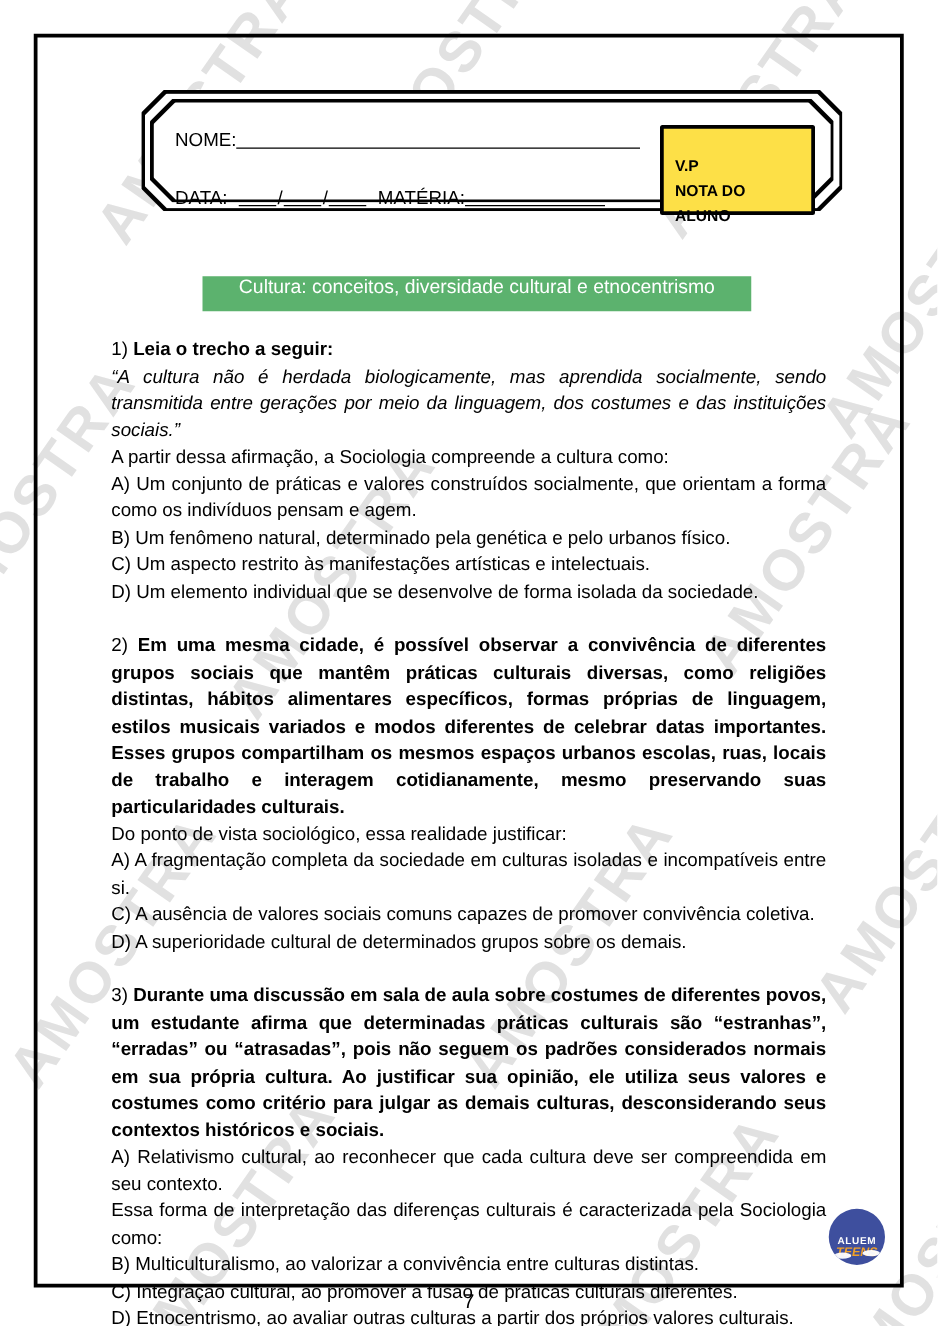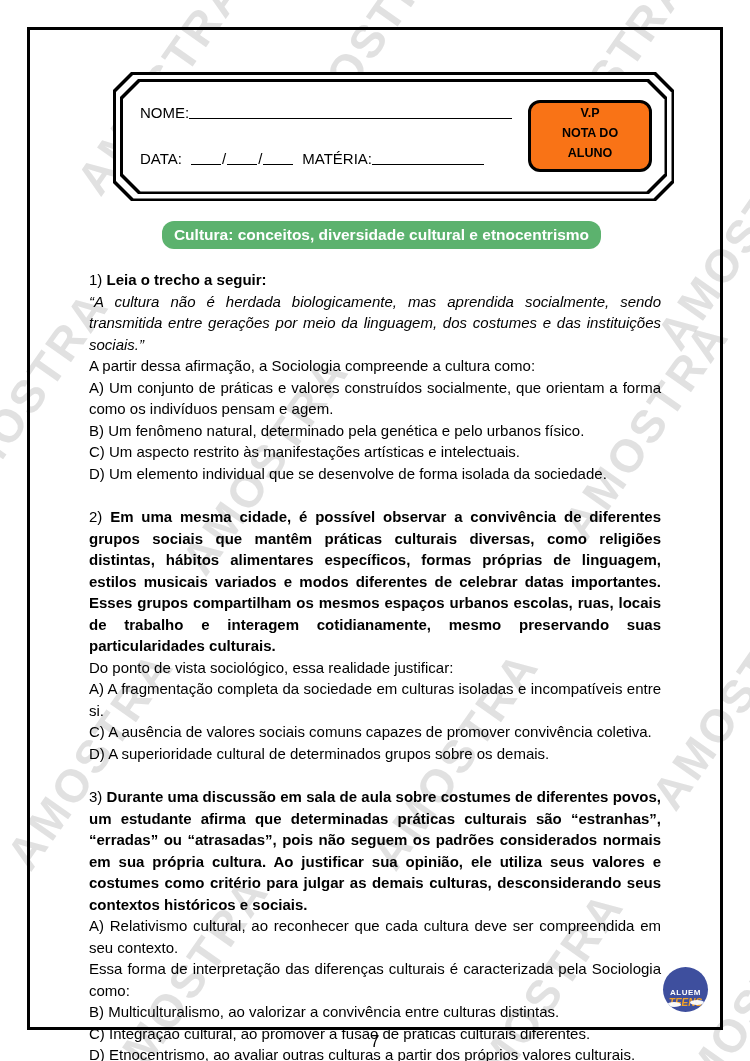--- a/index.html
+++ b/index.html
@@ -21,21 +21,21 @@
     position:absolute;font-weight:bold;font-size:46px;letter-spacing:3px;
     color:var(--wm-gray);opacity:.55;white-space:nowrap;
     transform:translate(-50%,-50%) rotate(-55deg);
   }
   
   .page-border{
     position:absolute;left:27px;top:27px;width:696px;height:1003px;
     border:3px solid var(--ink);z-index:1;
   }
   
-  .header-box{position:absolute;left:113px;top:72px;width:561px;height:129px;z-index:2;text-align:center;}
+  .header-box{position:absolute;left:113px;top:72px;width:561px;height:97px;z-index:2;}
   .oct{
     position:absolute;
     clip-path:polygon(18px 0,calc(100% - 18px) 0,100% 18px,100% calc(100% - 18px),
       calc(100% - 18px) 100%,18px 100%,0 calc(100% - 18px),0 18px);
   }
   .oct.l1{inset:0;background:var(--ink);}
   .oct.l2{inset:2.5px;background:#fff;}
   .oct.l3{inset:7px;background:var(--ink);}
   .oct.l4{inset:9.5px;background:#fff;}
   .header-content{position:absolute;inset:0;z-index:3;font-size:15px;}
@@ -44,29 +44,29 @@
   .blank{border-bottom:1.5px solid var(--ink);margin-bottom:2px;height:12px;}
   .row-name{left:27px;top:32px;width:372px;}
   .row-name .blank{flex:1;}
   .row-date{left:27px;top:78px;width:372px;}
   .slash{line-height:17px;padding:0 1px;}
   .b-sm{width:30px;}
   .sp{width:9px;}
   .b-subj{width:112px;}
   .grade-box{
     position:absolute;right:22px;top:28px;width:124px;height:72px;
-    border:3.5px solid var(--ink);border-radius:12px;background:#f97316;z-index:3;
-    padding:0 9px;font-weight:bold;font-size:12.5px;line-height:1.6;
+    border:3.5px solid var(--ink);border-radius:2px;background:#fde047;z-index:3;
+    padding:20px 9px;font-weight:bold;font-size:12.5px;line-height:1.6;
   }
   
   .banner{
     position:absolute;left:162px;top:221px;width:439px;height:28px;z-index:2;
-    background:var(--banner-green);border-radius:12px;color:#fff;
-    display:flex;align-items:center;justify-content:center;
-    font-weight:bold;font-size:15.5px;white-space:nowrap;
+    background:var(--banner-green);border-radius:0;color:#fff;
+    display:flex;justify-content:center;
+    font-weight:normal;font-size:15.5px;white-space:nowrap;
   }
   
   .content{
     position:absolute;left:89px;top:269px;width:572px;z-index:2;
     font-size:15px;line-height:21.5px;
   }
   .content p{margin:0;text-align:justify;}
   .content p.nojust{text-align:left;}
   .question + .question{margin-top:22px;}
   .quote{font-style:italic;}

